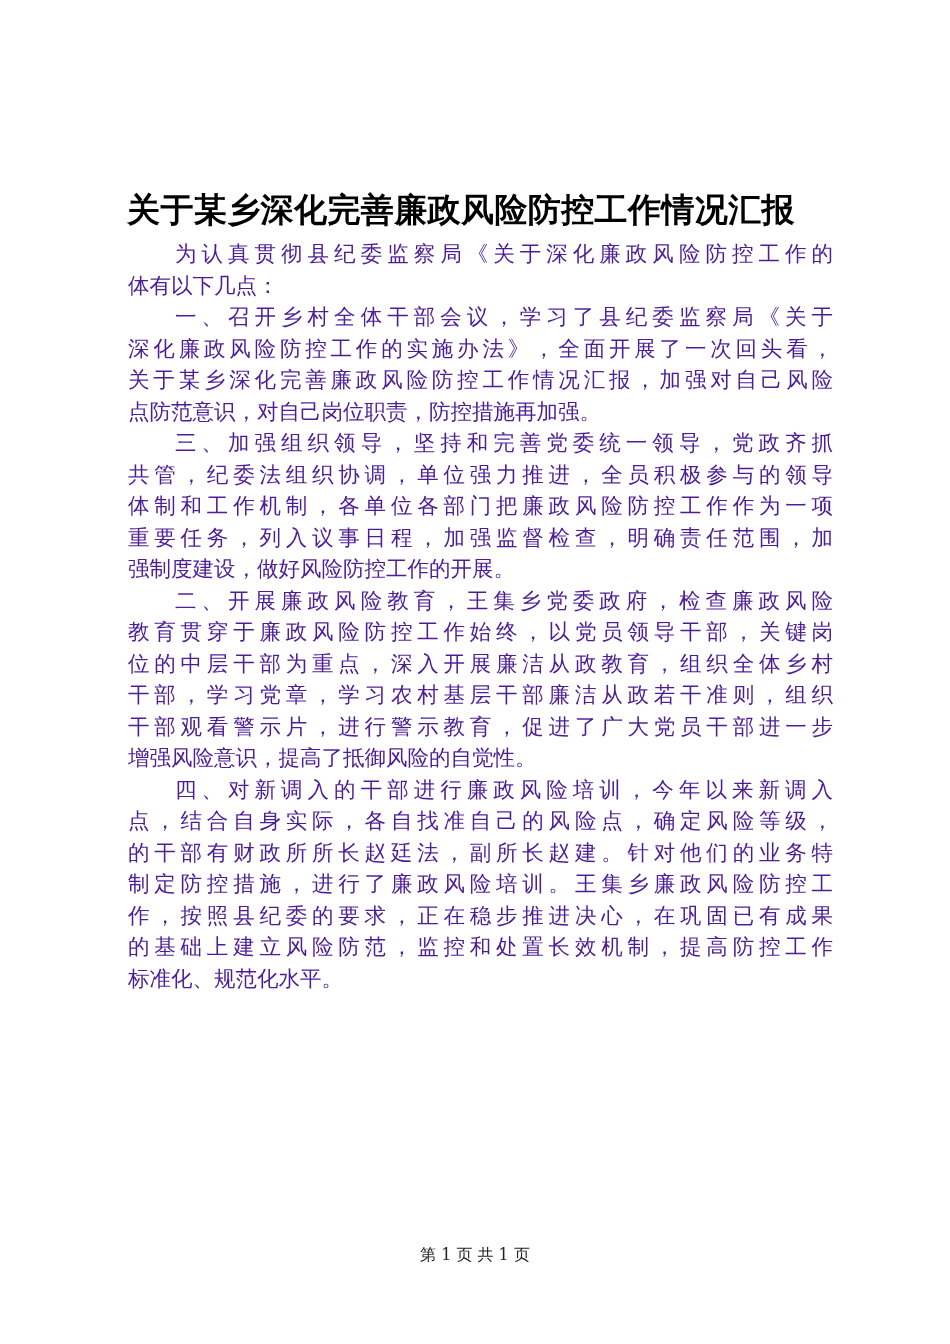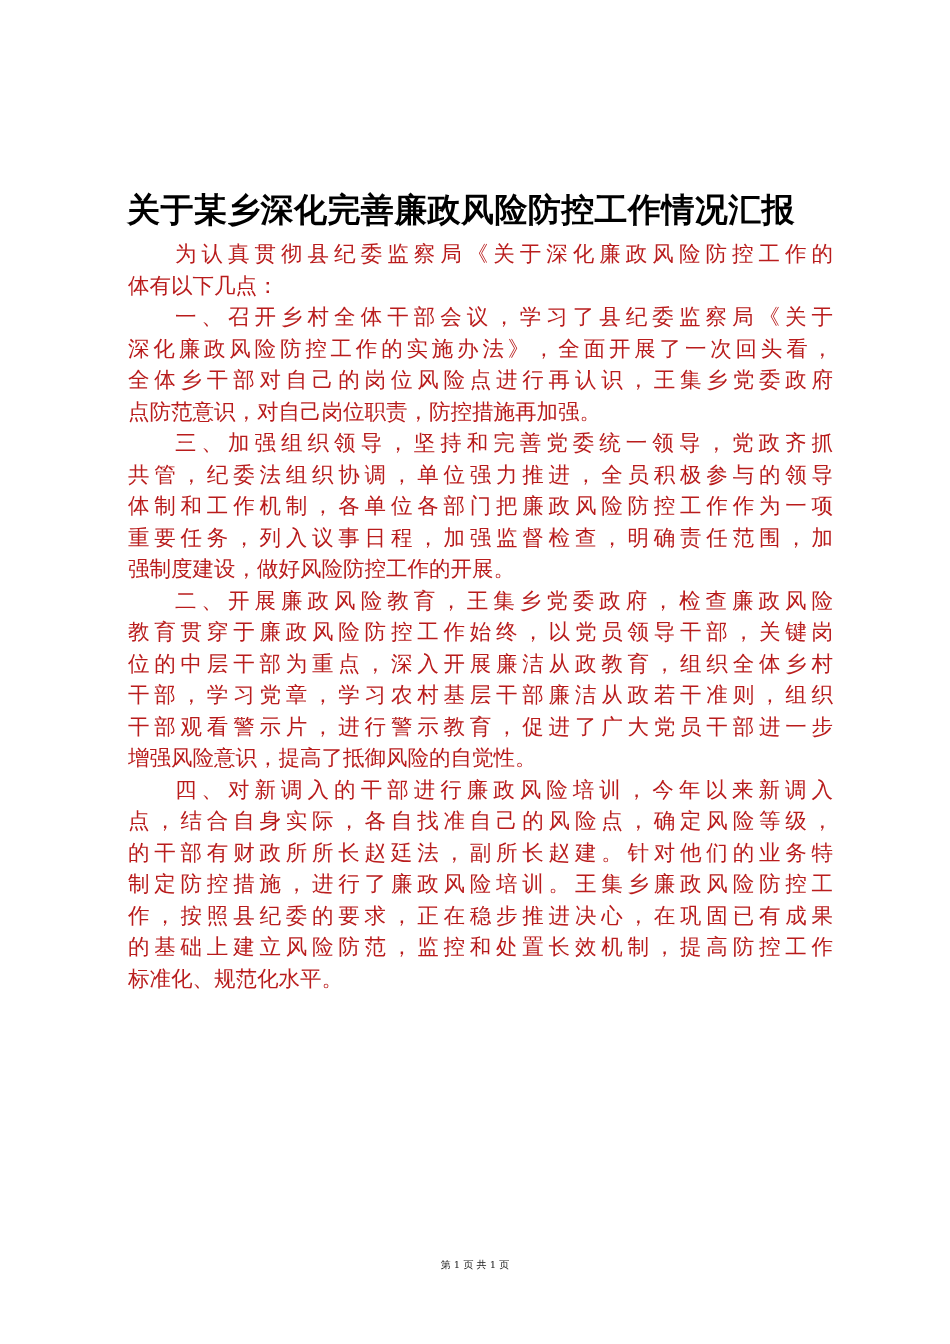--- a/index.html
+++ b/index.html
@@ -43,58 +43,57 @@
     }
     .line {
       display: block;
       height: 31.5px;
       line-height: 31.5px;
       font-family: "DejaVu Sans", sans-serif;
       font-size: 21.5px;
       white-space: nowrap;
       text-align: justify;
       text-align-last: justify;
-      color: #b91c1c;
+      color: #4c1d95;
     }
     .line.last {
       text-align-last: left;
     }
     .line.indent {
       padding-left: 47px;
     }
     .footer {
       position: absolute;
       left: 0;
       width: 950px;
       top: 1244px;
       text-align: center;
       font-family: "DejaVu Serif", serif;
-      font-size: 10px;
+      font-size: 16px;
       line-height: 22px;
       color: #222;
-      margin-top: 10px;
     }
   </style>
 </head>
 <body>
 
 <div class="page">
   <div class="title">关于某乡深化完善廉政风险防控工作情况汇报</div>
 
   <div class="body">
 
     <div>
       <span class="line indent">为认真贯彻县纪委监察局《关于深化廉政风险防控工作的</span>
       <span class="line last">体有以下几点：</span>
     </div>
 
     <div>
       <span class="line indent">一、召开乡村全体干部会议，学习了县纪委监察局《关于</span>
       <span class="line">深化廉政风险防控工作的实施办法》，全面开展了一次回头看，</span>
-      <span class="line">全体乡干部对自己的岗位风险点进行再认识，王集乡党委政府</span>
+      <span class="line">关于某乡深化完善廉政风险防控工作情况汇报，加强对自己风险</span>
       <span class="line last">点防范意识，对自己岗位职责，防控措施再加强。</span>
     </div>
 
     <div>
       <span class="line indent">三、加强组织领导，坚持和完善党委统一领导，党政齐抓</span>
       <span class="line">共管，纪委法组织协调，单位强力推进，全员积极参与的领导</span>
       <span class="line">体制和工作机制，各单位各部门把廉政风险防控工作作为一项</span>
       <span class="line">重要任务，列入议事日程，加强监督检查，明确责任范围，加</span>
       <span class="line last">强制度建设，做好风险防控工作的开展。</span>
     </div>

